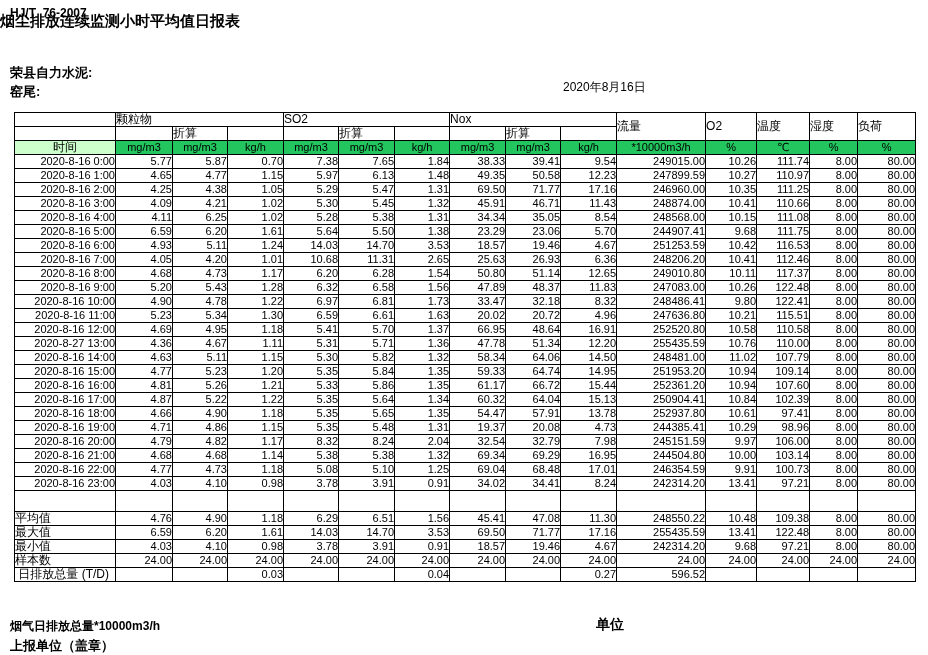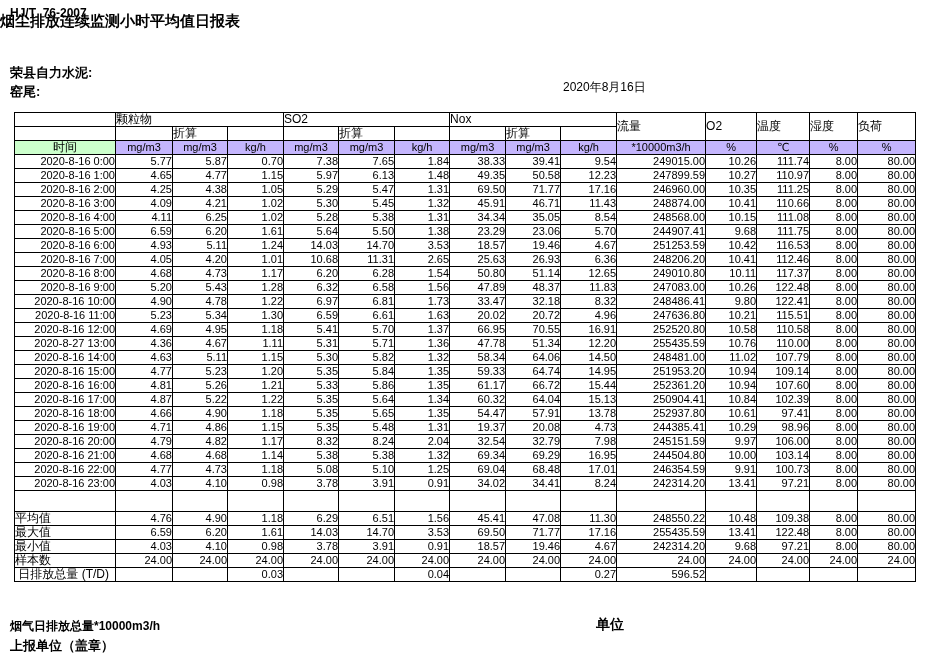--- a/index.html
+++ b/index.html
@@ -15,21 +15,21 @@
 
   table.report{
     position:absolute;left:14px;top:112px;border-collapse:collapse;table-layout:fixed;
     width:901px;font-size:11px;
   }
   table.report td{
     border:1px solid #000;height:13px;line-height:13px;padding:0;overflow:hidden;
     white-space:nowrap;
   }
   td.hdr{text-align:left;font-size:12px;}
-  td.unit{text-align:center;background:#c4b5fd;font-size:11px;}
+  td.unit{text-align:center;background:#22c55e;font-size:11px;}
   td.time-hdr{text-align:center;background:#ccffcc;font-size:12px;}
   td.time{text-align:right;padding-right:7px;font-size:11px;}
   td.num{text-align:right;padding-right:12px;font-size:11px;}
   td.label{text-align:left;padding-right:7px;font-size:12px;}
   tr.spacer td{height:20px;}
   .overflow-label{position:absolute;right:6px;top:0;white-space:nowrap;font-size:12px;margin-left:22px;}
   td.total-label{position:relative;overflow:visible;}
 
   .footer-line1{position:absolute;left:10px;top:618px;font-size:12px;font-weight:bold;}
   .footer-line2{position:absolute;left:10px;top:637px;font-size:13px;font-weight:bold;}
@@ -311,21 +311,21 @@
       </tr>
       <tr>
         <td class="time">2020-8-16 12:00</td>
         <td class="num">4.69</td>
         <td class="num">4.95</td>
         <td class="num">1.18</td>
         <td class="num">5.41</td>
         <td class="num">5.70</td>
         <td class="num">1.37</td>
         <td class="num">66.95</td>
-        <td class="num">70.55</td>
+        <td class="num">48.64</td>
         <td class="num">16.91</td>
         <td class="num">252520.80</td>
         <td class="num">10.58</td>
         <td class="num">110.58</td>
         <td class="num">8.00</td>
         <td class="num">80.00</td>
       </tr>
       <tr>
         <td class="time">2020-8-27 13:00</td>
         <td class="num">4.36</td>

